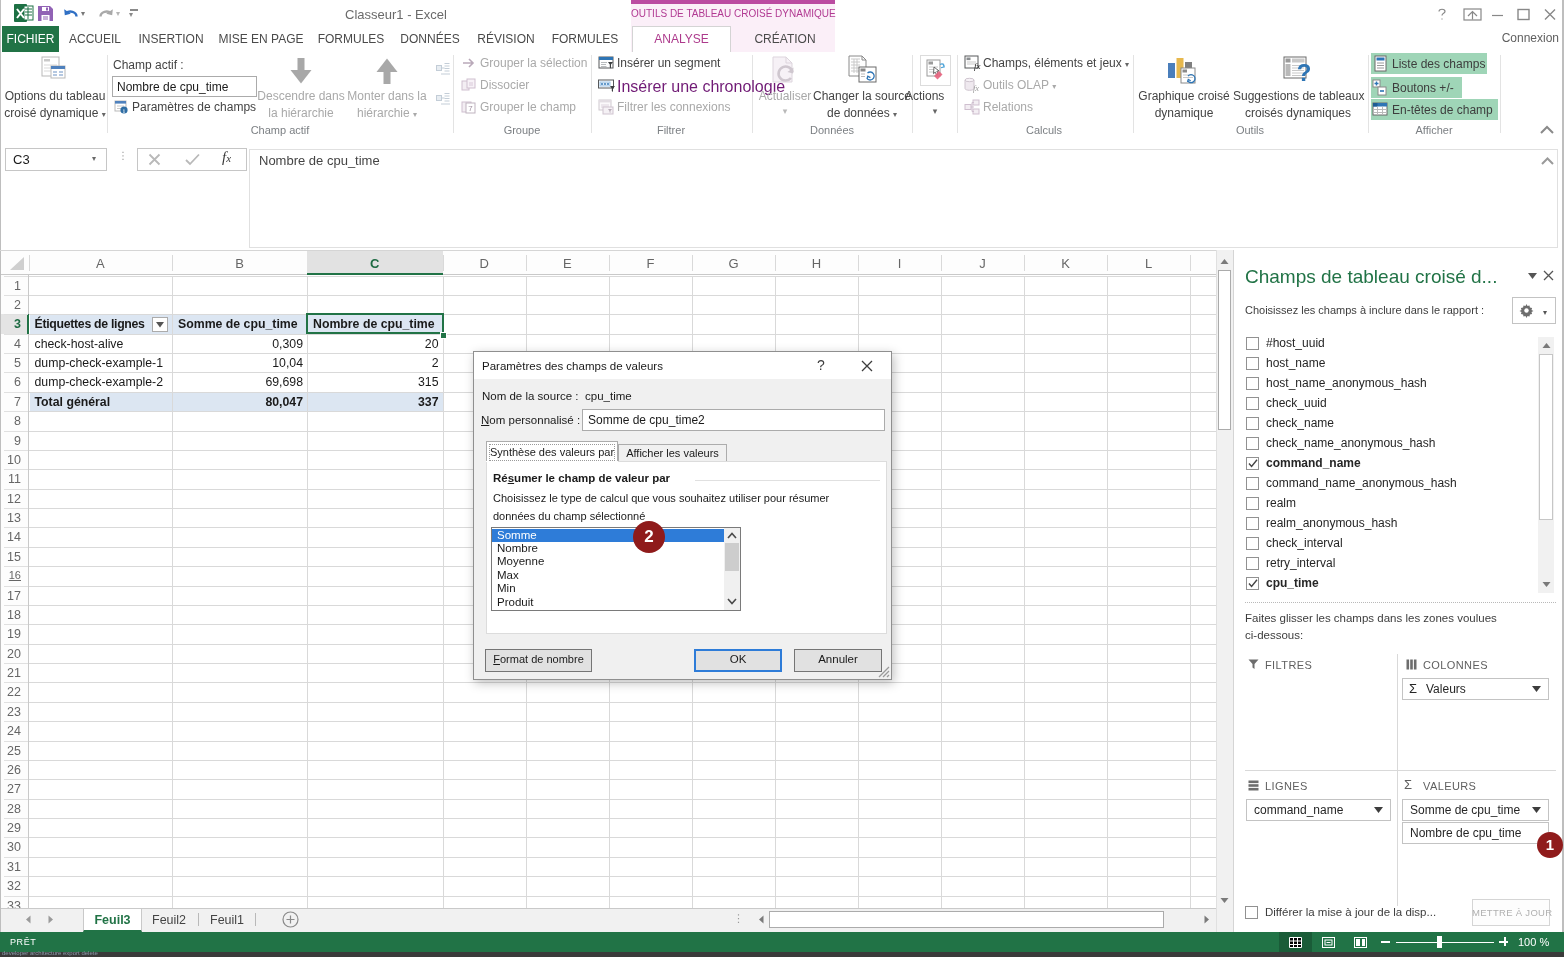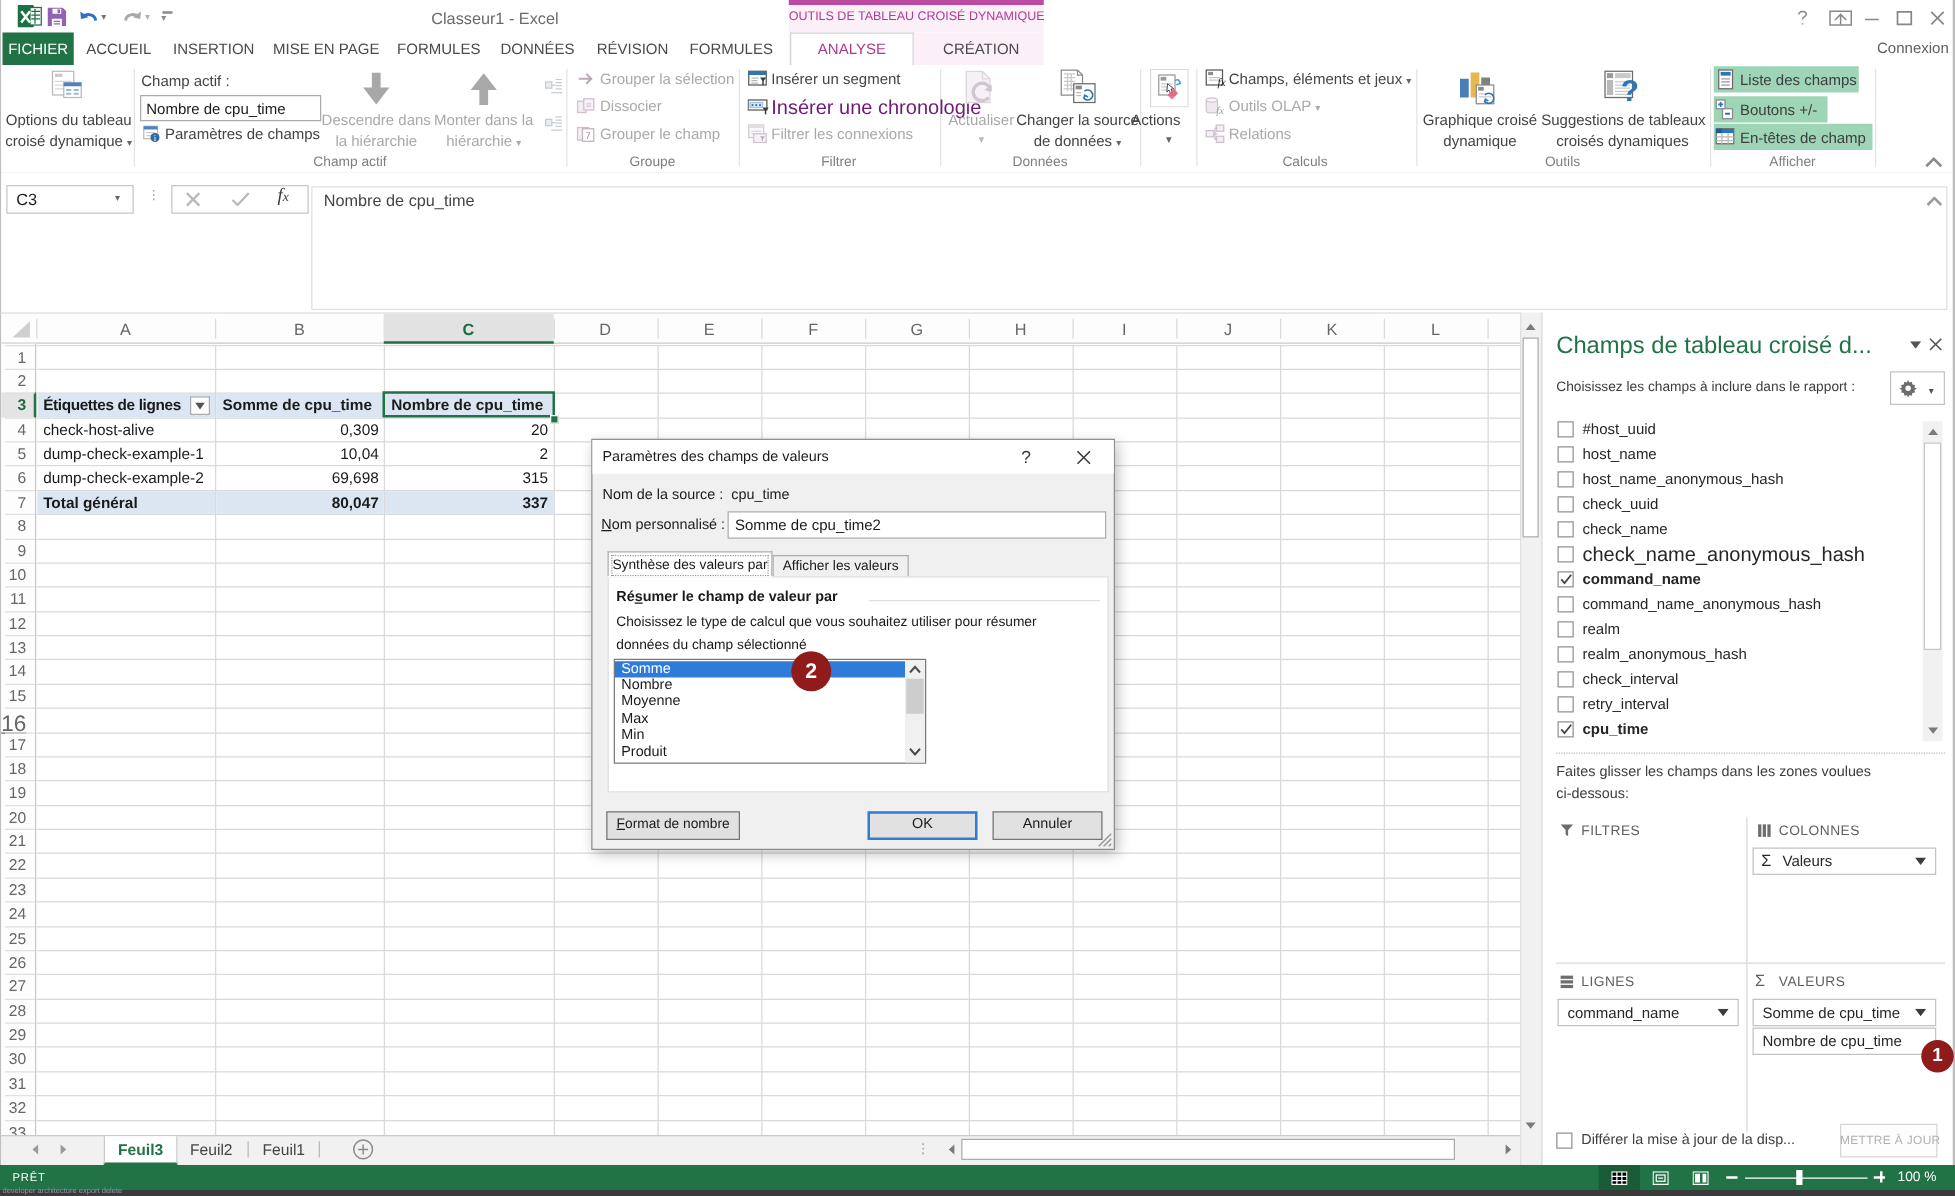--- a/index.html
+++ b/index.html
@@ -364,21 +364,21 @@
 <div class="tx" style="left:0px;top:472.2px;width:21px;text-align:right;font-size:12.5px;color:#666;">11</div>
 <div class="a" style="left:4px;top:469.2px;width:24px;height:1px;background:#e0e0e0;"></div>
 <div class="tx" style="left:0px;top:491.6px;width:21px;text-align:right;font-size:12.5px;color:#666;">12</div>
 <div class="a" style="left:4px;top:488.6px;width:24px;height:1px;background:#e0e0e0;"></div>
 <div class="tx" style="left:0px;top:511.0px;width:21px;text-align:right;font-size:12.5px;color:#666;">13</div>
 <div class="a" style="left:4px;top:508.0px;width:24px;height:1px;background:#e0e0e0;"></div>
 <div class="tx" style="left:0px;top:530.4px;width:21px;text-align:right;font-size:12.5px;color:#666;">14</div>
 <div class="a" style="left:4px;top:527.4px;width:24px;height:1px;background:#e0e0e0;"></div>
 <div class="tx" style="left:0px;top:549.8px;width:21px;text-align:right;font-size:12.5px;color:#666;">15</div>
 <div class="a" style="left:4px;top:546.8px;width:24px;height:1px;background:#e0e0e0;"></div>
-<div class="tx" style="left:0px;top:569.1px;width:21px;text-align:right;font-size:18px;color:#666;text-decoration:underline;">16</div>
+<div class="tx" style="left:0px;top:569.1px;width:21px;text-align:right;font-size:11px;color:#666;text-decoration:underline;">16</div>
 <div class="a" style="left:4px;top:566.1px;width:24px;height:1px;background:#e0e0e0;"></div>
 <div class="tx" style="left:0px;top:588.5px;width:21px;text-align:right;font-size:12.5px;color:#666;">17</div>
 <div class="a" style="left:4px;top:585.5px;width:24px;height:1px;background:#e0e0e0;"></div>
 <div class="tx" style="left:0px;top:607.9px;width:21px;text-align:right;font-size:12.5px;color:#666;">18</div>
 <div class="a" style="left:4px;top:604.9px;width:24px;height:1px;background:#e0e0e0;"></div>
 <div class="tx" style="left:0px;top:627.2px;width:21px;text-align:right;font-size:12.5px;color:#666;">19</div>
 <div class="a" style="left:4px;top:624.2px;width:24px;height:1px;background:#e0e0e0;"></div>
 <div class="tx" style="left:0px;top:646.6px;width:21px;text-align:right;font-size:12.5px;color:#666;">20</div>
 <div class="a" style="left:4px;top:643.6px;width:24px;height:1px;background:#e0e0e0;"></div>
 <div class="tx" style="left:0px;top:666.0px;width:21px;text-align:right;font-size:12.5px;color:#666;">21</div>
@@ -532,21 +532,21 @@
 <div class="tx" style="left:1266px;top:336px;font-size:12px;color:#262626;">#host_uuid</div>
 <div class="a" style="left:1246px;top:357px;width:13px;height:13px;background:#fff;border:1px solid #919191;box-sizing:border-box;"></div>
 <div class="tx" style="left:1266px;top:356px;font-size:12px;color:#262626;">host_name</div>
 <div class="a" style="left:1246px;top:377px;width:13px;height:13px;background:#fff;border:1px solid #919191;box-sizing:border-box;"></div>
 <div class="tx" style="left:1266px;top:376px;font-size:12px;color:#262626;">host_name_anonymous_hash</div>
 <div class="a" style="left:1246px;top:397px;width:13px;height:13px;background:#fff;border:1px solid #919191;box-sizing:border-box;"></div>
 <div class="tx" style="left:1266px;top:396px;font-size:12px;color:#262626;">check_uuid</div>
 <div class="a" style="left:1246px;top:417px;width:13px;height:13px;background:#fff;border:1px solid #919191;box-sizing:border-box;"></div>
 <div class="tx" style="left:1266px;top:416px;font-size:12px;color:#262626;">check_name</div>
 <div class="a" style="left:1246px;top:437px;width:13px;height:13px;background:#fff;border:1px solid #919191;box-sizing:border-box;"></div>
-<div class="tx" style="left:1266px;top:436px;font-size:16px;color:#262626;">check_name_anonymous_hash</div>
+<div class="tx" style="left:1266px;top:436px;font-size:12px;color:#262626;">check_name_anonymous_hash</div>
 <div class="a" style="left:1246px;top:457px;width:13px;height:13px;background:#fff;border:1px solid #919191;box-sizing:border-box;"></div>
 <svg class="a" style="left:1248px;top:459px" width="10" height="9" viewBox="0 0 10 9">
     <path d="M1 4.5 l2.6 3 L9 0.8" fill="none" stroke="#444" stroke-width="1.4"></path>
   </svg>
 <div class="tx" style="left:1266px;top:456px;font-size:12px;font-weight:bold;color:#262626;">command_name</div>
 <div class="a" style="left:1246px;top:477px;width:13px;height:13px;background:#fff;border:1px solid #919191;box-sizing:border-box;"></div>
 <div class="tx" style="left:1266px;top:476px;font-size:12px;color:#262626;">command_name_anonymous_hash</div>
 <div class="a" style="left:1246px;top:497px;width:13px;height:13px;background:#fff;border:1px solid #919191;box-sizing:border-box;"></div>
 <div class="tx" style="left:1266px;top:496px;font-size:12px;color:#262626;">realm</div>
 <div class="a" style="left:1246px;top:517px;width:13px;height:13px;background:#fff;border:1px solid #919191;box-sizing:border-box;"></div>

